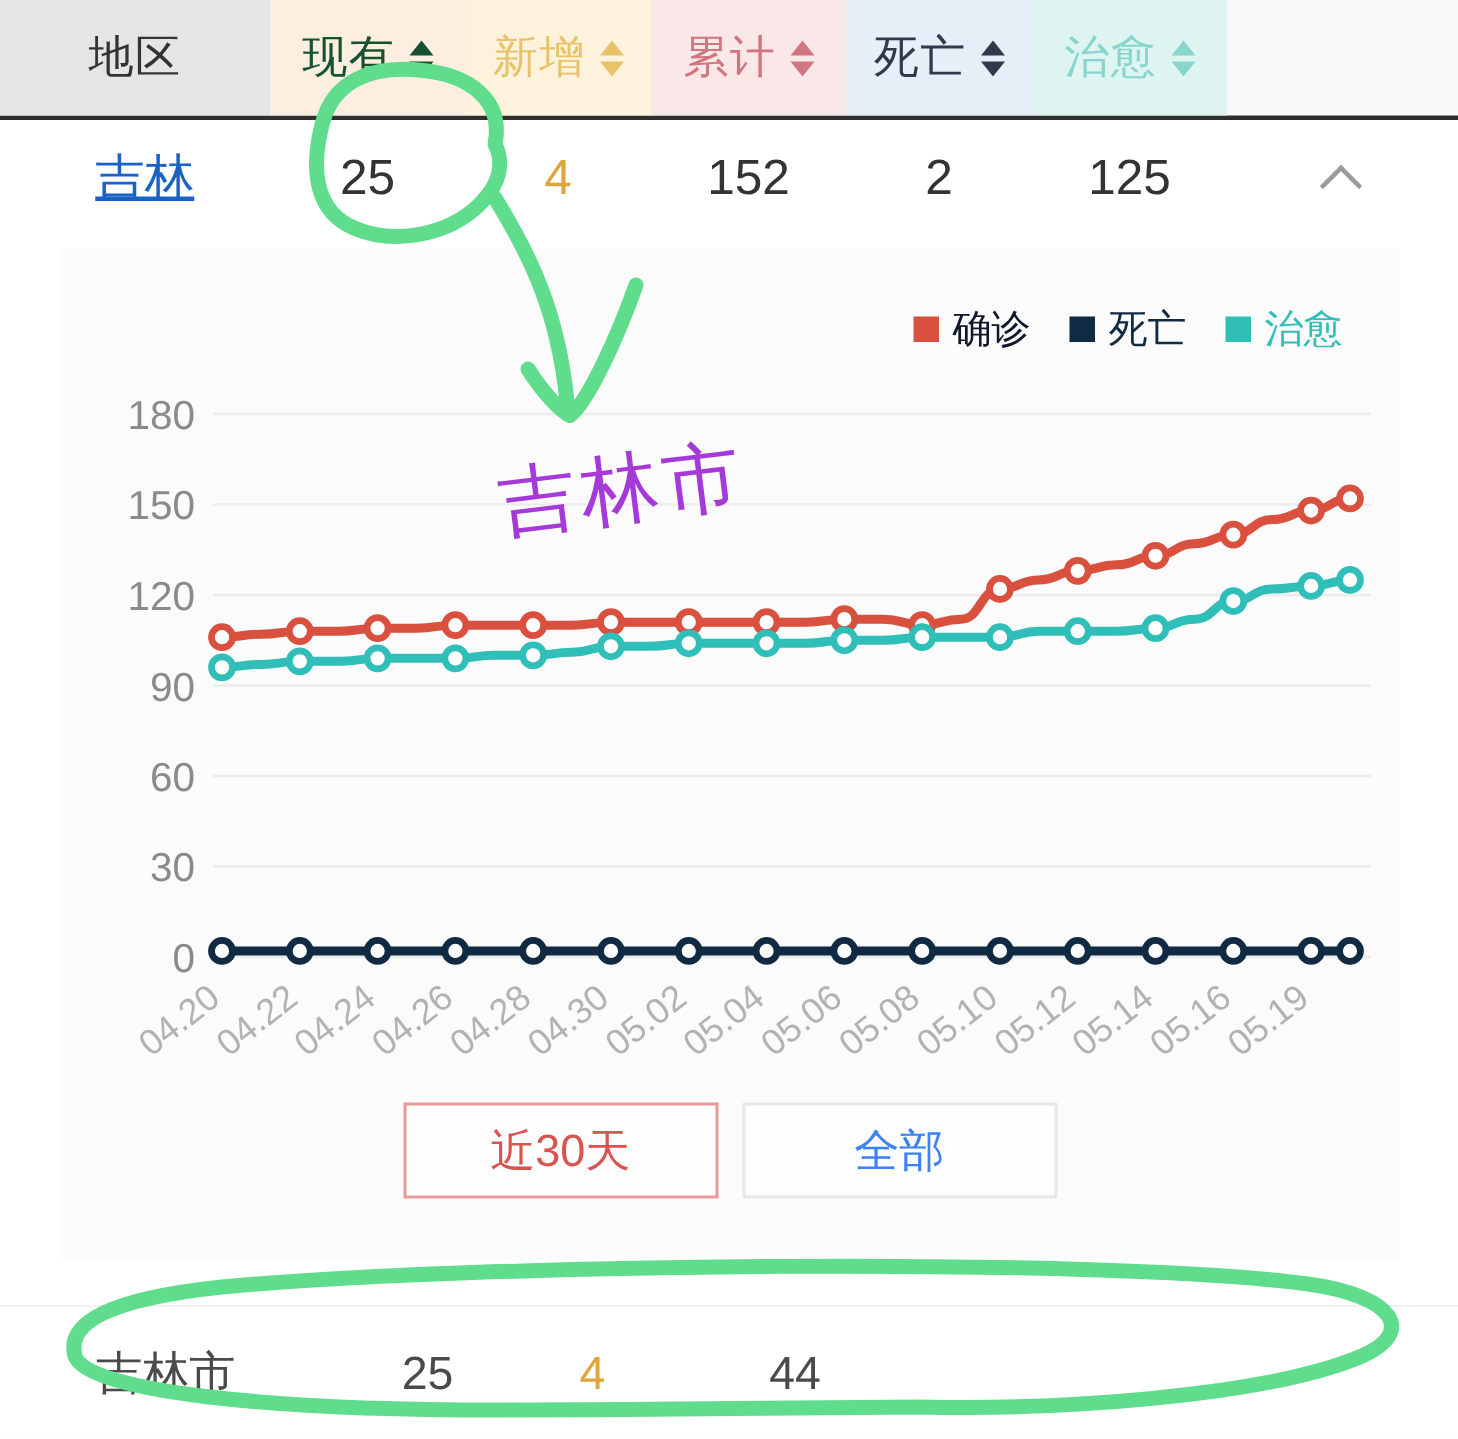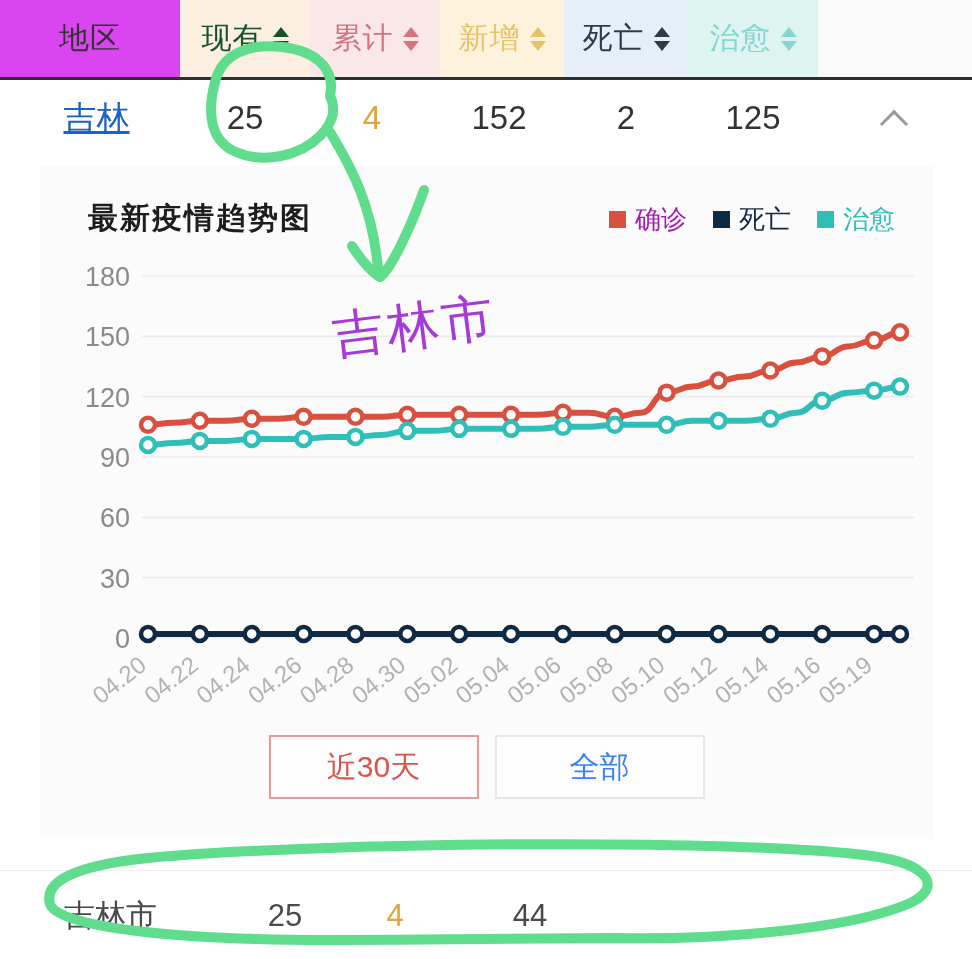--- a/index.html
+++ b/index.html
@@ -84,39 +84,39 @@
     transform:rotate(-7deg);letter-spacing:3px;
     font-family:"DejaVu Sans",sans-serif;
   }
 </style>
 </head>
 <body>
 
 <div id="root">
 
   <div class="thead">
-    <div class="th" id="th0" style="width: 180px; background: #d946ef; color: rgb(51, 51, 51);">
+    <div class="th" id="th0" style="width: 180px; background: #e5e5e5; color: rgb(51, 51, 51);">
       <span class="lbl">地区</span>
     </div>
     <div class="th" id="th1" style="width: 130px; background: rgb(253, 238, 226); color: #14532d;">
       <span class="lbl">现有</span>
       <span class="sorter">
           <i class="up"></i>
           <i class="dn"></i>
         </span>
     </div>
+    <div class="th" id="th2" style="width: 124px; background: rgb(253, 243, 221); color: rgb(232, 194, 105);">
+      <span class="lbl">新增</span>
+      <span class="sorter">
+          <i class="up"></i>
+          <i class="dn"></i>
+        </span>
+    </div>
     <div class="th" id="th3" style="width: 130px; background: rgb(250, 232, 233); color: rgb(209, 117, 127);">
       <span class="lbl">累计</span>
-      <span class="sorter">
-          <i class="up"></i>
-          <i class="dn"></i>
-        </span>
-    </div>
-    <div class="th" id="th2" style="width: 124px; background: rgb(253, 243, 221); color: rgb(232, 194, 105);">
-      <span class="lbl">新增</span>
       <span class="sorter">
           <i class="up"></i>
           <i class="dn"></i>
         </span>
     </div>
     <div class="th" id="th4" style="width: 124px; background: rgb(230, 238, 247); color: rgb(47, 59, 74);">
       <span class="lbl">死亡</span>
       <span class="sorter">
           <i class="up"></i>
           <i class="dn"></i>
@@ -139,25 +139,24 @@
     <div class="pcell" id="pc2" style="color: rgb(224, 165, 58); width: 124px;">4</div>
     <div class="pcell" id="pc3" style="width: 130px;">152</div>
     <div class="pcell" id="pc4" style="width: 124px;">2</div>
     <div class="pcell" id="pc5" style="width: 130px;">125</div>
     <div class="pcell" id="pc6" style="width: 154px;">
       <span class="chev"></span>
     </div>
   </div>
 
   <div class="card">
-    <div class="card-title">最新疫情趋势图</div>
     <div class="legend">
       <div class="lg">
         <i class="sw" id="sw0" style="background: rgb(217, 80, 63);"></i>
-        <span id="lgl0" style="color: #a21caf;">确诊</span>
+        <span id="lgl0" style="color: #0f172a;">确诊</span>
       </div>
       <div class="lg">
         <i class="sw" id="sw1" style="background: rgb(16, 42, 67);"></i>
         <span id="lgl1" style="color: rgb(16, 42, 67);">死亡</span>
       </div>
       <div class="lg">
         <i class="sw" id="sw2" style="background: rgb(48, 191, 184);"></i>
         <span id="lgl2" style="color: rgb(48, 191, 184);">治愈</span>
       </div>
     </div>

